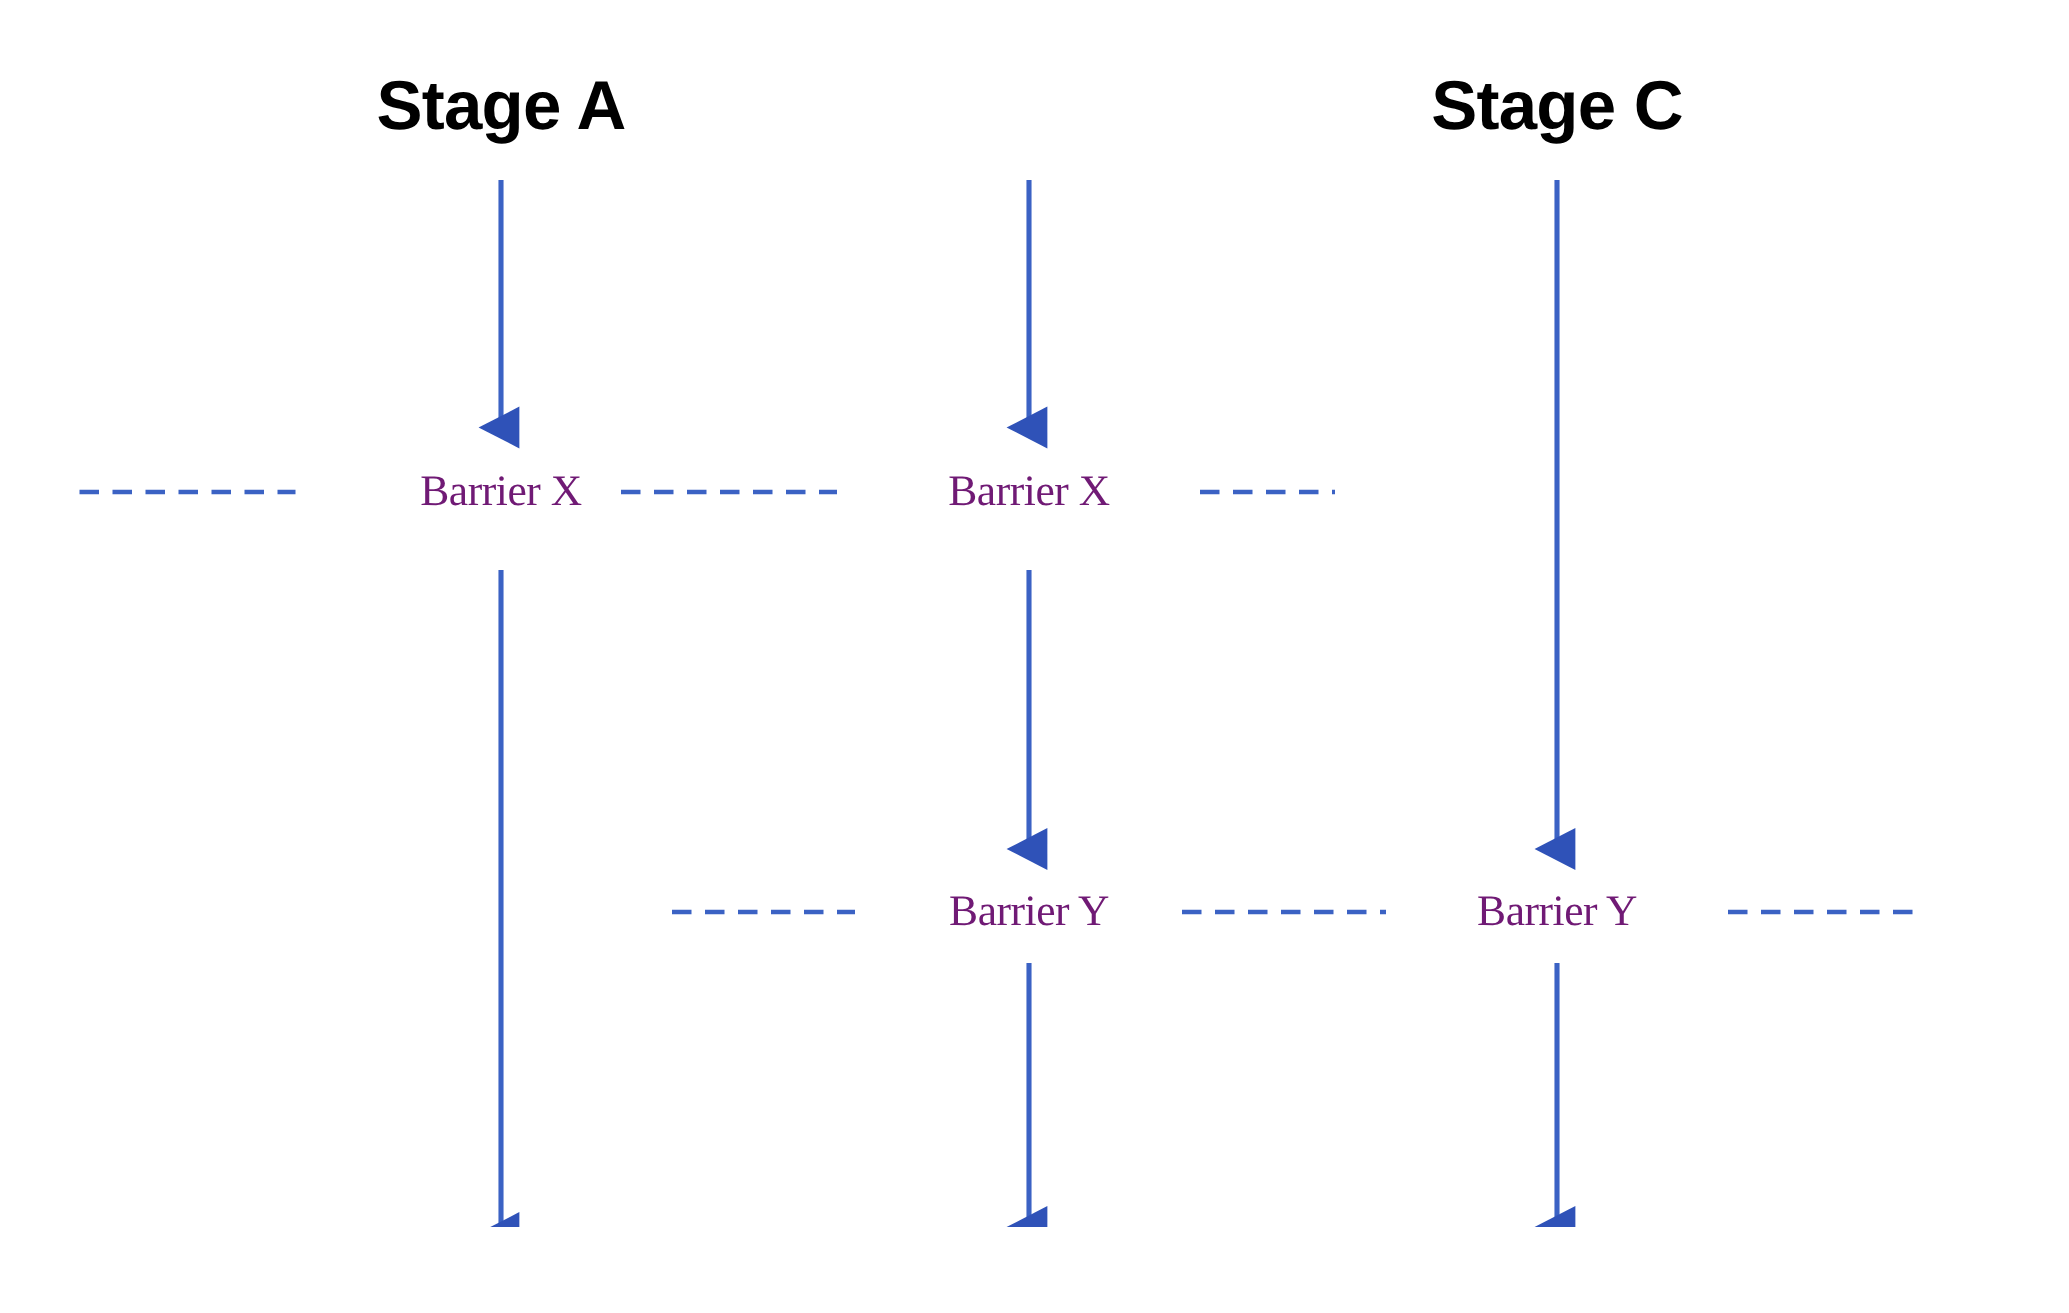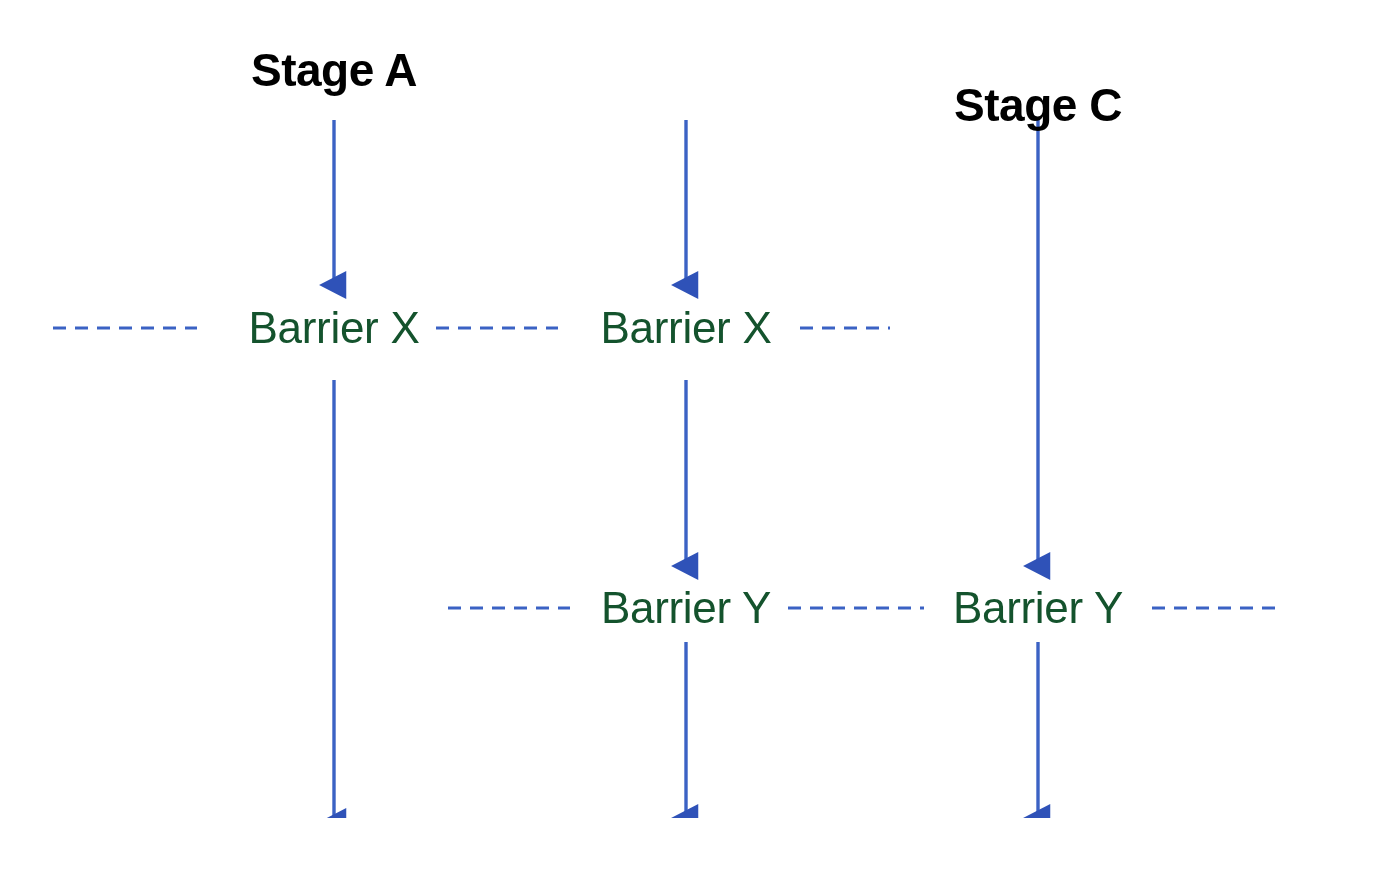--- a/index.html
+++ b/index.html
@@ -33,25 +33,25 @@
     font-weight: bold;
     font-size: 46px;
     line-height: 1;
     color: #000000;
     white-space: nowrap;
     transform: translate(-50%, -50%);
     letter-spacing: -0.5px;
   }
   .barrier-label {
     position: absolute;
-    font-family: Liberation Sans, sans-serif;
+    font-family: Liberation Serif, serif;
     font-weight: normal;
-    font-size: 44px;
+    font-size: 29px;
     line-height: 1;
-    color: #14532d;
+    color: #701a75;
     white-space: nowrap;
     transform: translate(-50%, -50%);
     background: #ffffff;
     padding: 2px 14px;
     letter-spacing: -0.3px;
   }
 </style>
 </head>
 <body>
 
@@ -80,21 +80,21 @@
         <line x1="800" y1="328" x2="890" y2="328" stroke-dasharray="13 9"></line>
         <line x1="448" y1="608" x2="570" y2="608" stroke-dasharray="13 9"></line>
         <line x1="788" y1="608" x2="924" y2="608" stroke-dasharray="13 9"></line>
         <line x1="1152" y1="608" x2="1280" y2="608" stroke-dasharray="13 9"></line>
       </g>
   </svg>
 
   <div class="stage-label" id="stage-label-a" style="left: 334px; top: 70px;">Stage A</div>
 
 
-  <div class="stage-label" id="stage-label-c" style="left: 1038px; top: 70px; margin-top: 35px;">Stage C</div>
+  <div class="stage-label" id="stage-label-c" style="left: 1038px; top: 70px;">Stage C</div>
 
   <div class="barrier-label" id="barrier-x-a" style="left: 334px; top: 328px;">Barrier X</div>
 
   <div class="barrier-label" id="barrier-x-b" style="left: 686px; top: 328px;">Barrier X</div>
 
   <div class="barrier-label" id="barrier-y-b" style="left: 686px; top: 608px;">Barrier Y</div>
 
   <div class="barrier-label" id="barrier-y-c" style="left: 1038px; top: 608px;">Barrier Y</div>
 
 </div>

